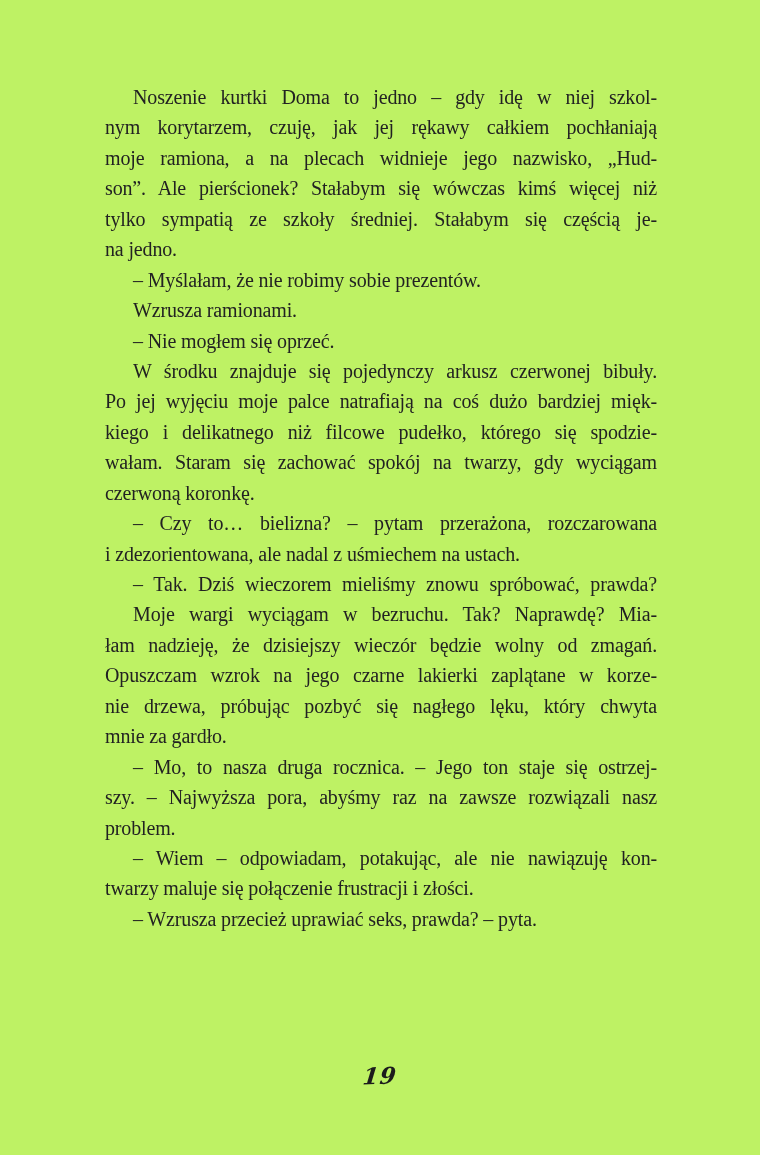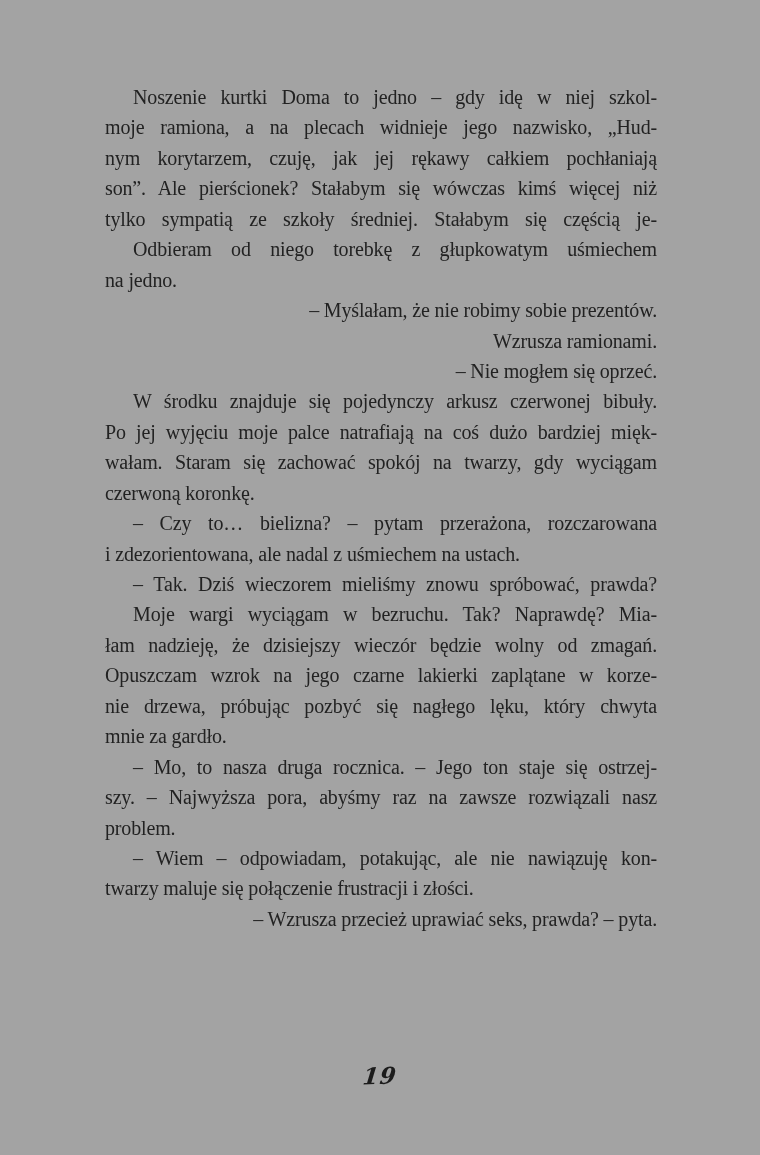--- a/index.html
+++ b/index.html
@@ -4,21 +4,21 @@
 <style>
   html, body {
     margin: 0;
     padding: 0;
     background: #ffffff;
   }
   .book-page {
     position: relative;
     width: 760px;
     height: 1155px;
-    background: #a3a3a3;
+    background: #bef264;
     overflow: hidden;
     font-family: "Liberation Serif", "DejaVu Serif", serif;
   }
   .text-block {
     position: absolute;
     left: 105px;
     top: 82px;
     width: 552px;
     color: #222222;
     font-size: 20px;
@@ -31,21 +31,20 @@
     white-space: nowrap;
     text-align: left;
   }
   .text-line.justify {
     white-space: normal;
     text-align: justify;
     text-align-last: justify;
   }
   .text-line.indent {
     padding-left: 28px;
-    text-align: right;
   }
   .page-number {
     position: absolute;
     left: 0;
     right: 0;
     top: 1062px;
     text-align: center;
     font-family: "DejaVu Serif", serif;
     font-style: italic;
     font-weight: bold;
@@ -57,31 +56,31 @@
     display: inline-block;
     transform: skewX(-8deg) rotate(-2deg);
   }
 </style>
 </head>
 <body>
 
 <div class="book-page">
   <div class="text-block">
       <div class="text-line indent justify">Noszenie kurtki Doma to jedno – gdy idę w niej szkol-</div>
+      <div class="text-line justify">nym korytarzem, czuję, jak jej rękawy całkiem pochłaniają</div>
       <div class="text-line justify">moje ramiona, a na plecach widnieje jego nazwisko, „Hud-</div>
-      <div class="text-line justify">nym korytarzem, czuję, jak jej rękawy całkiem pochłaniają</div>
       <div class="text-line justify">son”. Ale pierścionek? Stałabym się wówczas kimś więcej niż</div>
       <div class="text-line justify">tylko sympatią ze szkoły średniej. Stałabym się częścią je-</div>
-      <div class="text-line indent justify">Odbieram od niego torebkę z głupkowatym uśmiechem</div>
       <div class="text-line">na jedno.</div>
       <div class="text-line indent">– Myślałam, że nie robimy sobie prezentów.</div>
       <div class="text-line indent">Wzrusza ramionami.</div>
       <div class="text-line indent">– Nie mogłem się oprzeć.</div>
       <div class="text-line indent justify">W środku znajduje się pojedynczy arkusz czerwonej bibuły.</div>
       <div class="text-line justify">Po jej wyjęciu moje palce natrafiają na coś dużo bardziej mięk-</div>
+      <div class="text-line justify">kiego i delikatnego niż filcowe pudełko, którego się spodzie-</div>
       <div class="text-line justify">wałam. Staram się zachować spokój na twarzy, gdy wyciągam</div>
       <div class="text-line">czerwoną koronkę.</div>
       <div class="text-line indent justify">– Czy to… bielizna? – pytam przerażona, rozczarowana</div>
       <div class="text-line">i zdezorientowana, ale nadal z uśmiechem na ustach.</div>
       <div class="text-line indent justify">– Tak. Dziś wieczorem mieliśmy znowu spróbować, prawda?</div>
       <div class="text-line indent justify">Moje wargi wyciągam w bezruchu. Tak? Naprawdę? Mia-</div>
       <div class="text-line justify">łam nadzieję, że dzisiejszy wieczór będzie wolny od zmagań.</div>
       <div class="text-line justify">Opuszczam wzrok na jego czarne lakierki zaplątane w korze-</div>
       <div class="text-line justify">nie drzewa, próbując pozbyć się nagłego lęku, który chwyta</div>
       <div class="text-line">mnie za gardło.</div>

